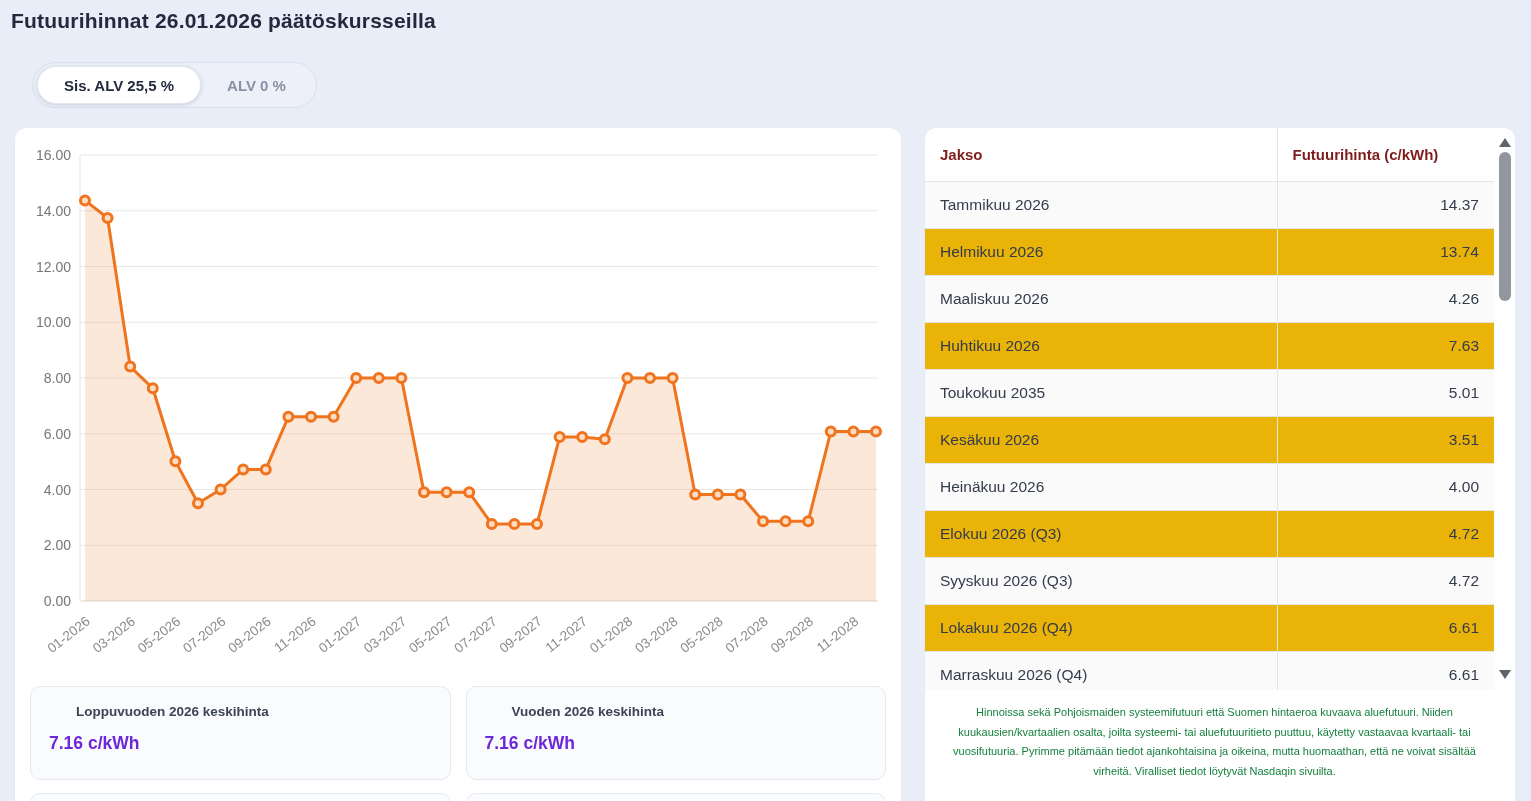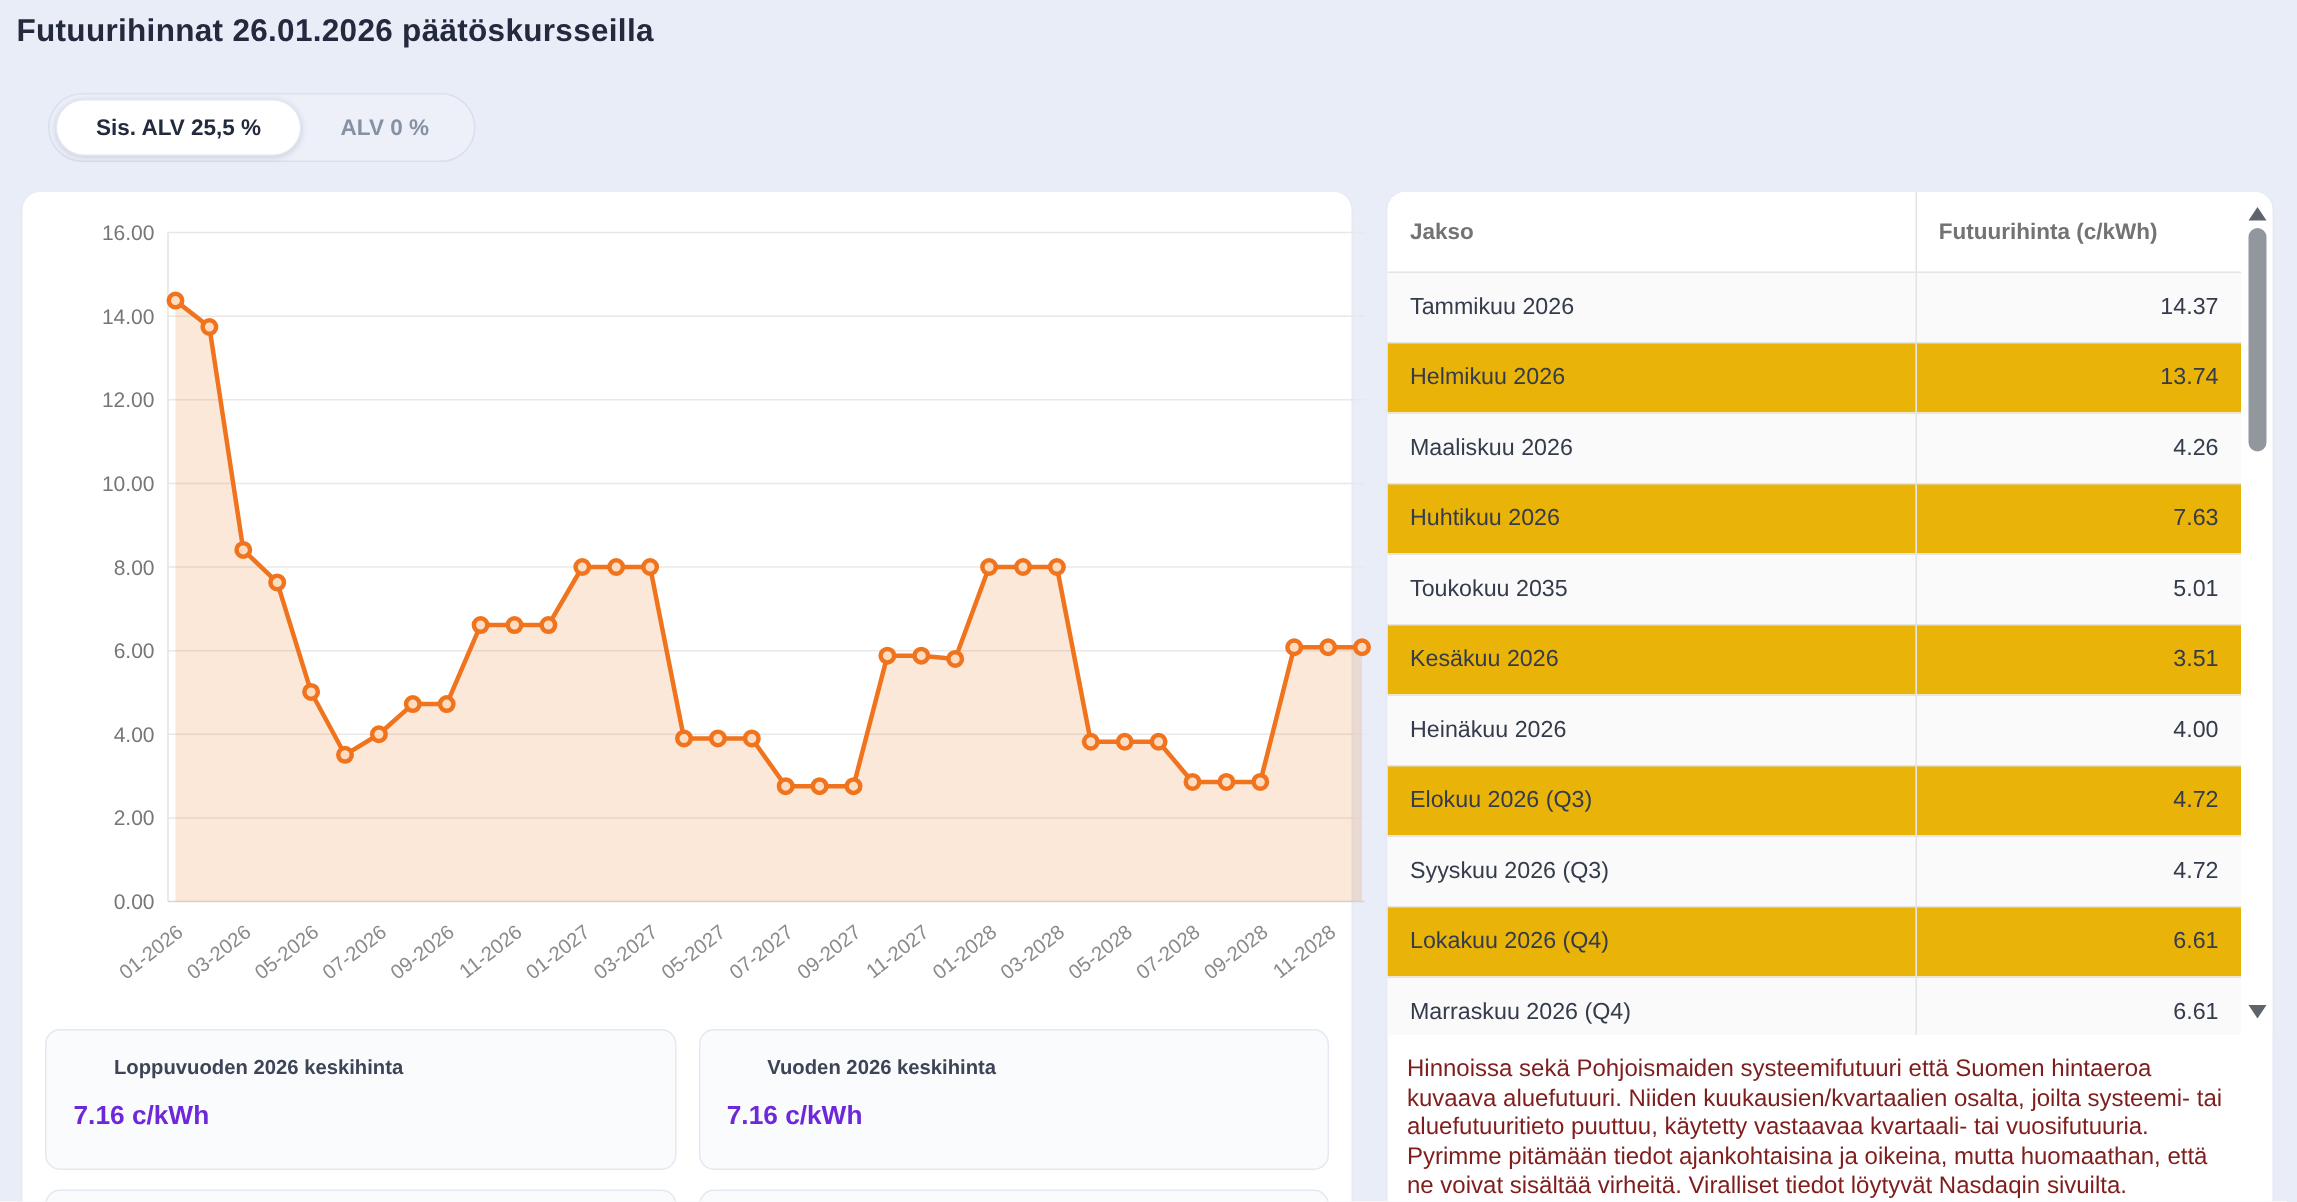--- a/index.html
+++ b/index.html
@@ -34,38 +34,38 @@
     border: 1px solid #e2e6ef;
     box-shadow: 0 1px 4px rgba(40,50,80,0.18);
   }
   
   .card {
     position: absolute; top: 128px; background: #ffffff;
     border-radius: 12px; box-shadow: 0 1px 2px rgba(40,50,80,0.05);
   }
   .chart-card { left: 15px; width: 886px; height: 900px; }
   .table-card { left: 925px; width: 590px; height: 900px; }
-  .chart-wrap { width: 886px; height: 546px; margin-left: 32px; }
+  .chart-wrap { width: 886px; height: 546px; }
   
   .stat-grid {
     display: grid; grid-template-columns: 1fr 1fr;
     gap: 13px 15px; padding: 0 15px; margin-top: 12px;
   }
   .stat-tile {
     background: #fafbfd; border: 1px solid #e4e8f0;
     border-radius: 10px; height: 94px; padding: 17px 18px;
   }
   .stat-tile .label { font-size: 13.5px; font-weight: 700; color: #3d4456; padding-left: 27px; }
   .stat-tile .value { font-size: 17.5px; font-weight: 700; color: #6d28d9; margin-top: 14px; }
   
   .table-scroll { position: relative; height: 562px; overflow: hidden; border-radius: 12px 12px 0 0; }
   table.futures { border-collapse: collapse; width: 569px; table-layout: fixed; }
   table.futures th, table.futures td { border: 1px solid #e4e4e4; }
   table.futures th {
-    height: 53px; font-size: 15px; font-weight: 700; color: #737373;
+    height: 53px; font-size: 15px; font-weight: 700; color: #7f1d1d;
     text-align: left; padding-left: 15px; background: #ffffff;
     border-top: none;
   }
   table.futures th:first-child, table.futures td:first-child { border-left: none; width: 352px; }
   table.futures th:last-child, table.futures td:last-child { border-right: none; width: 217px; }
   table.futures td {
     height: 47px; font-size: 15.5px; color: #343b4b; background: #eab308;
   }
   table.futures tr.stripe td { background: #fafafa; margin-top: 40px; }
   table.futures td.period { padding-left: 15px; }
@@ -84,21 +84,21 @@
     width: 0; height: 0; margin: 2px auto;
     border-left: 6px solid transparent; border-right: 6px solid transparent;
     border-top: 9px solid #5f646c;
   }
   .scroll-thumb {
     position: absolute; left: 4px; top: 24px; width: 12px; height: 149px;
     background: #92969d; border-radius: 7px; cursor: grab;
   }
   .disclaimer {
     padding: 13px 24px 0 13px;
-    font-size: 16px; line-height: 19.5px; color: #7f1d1d;
+    font-size: 11px; line-height: 19.5px; color: #15803d; text-align: center;
   }
   
   text { font-family: "Liberation Sans", sans-serif; }
 </style>
 </head>
 <body>
 
 <h1 class="page-title">Futuurihinnat 26.01.2026 päätöskursseilla</h1>
 
 <div class="vat-toggle" id="vat-toggle">

